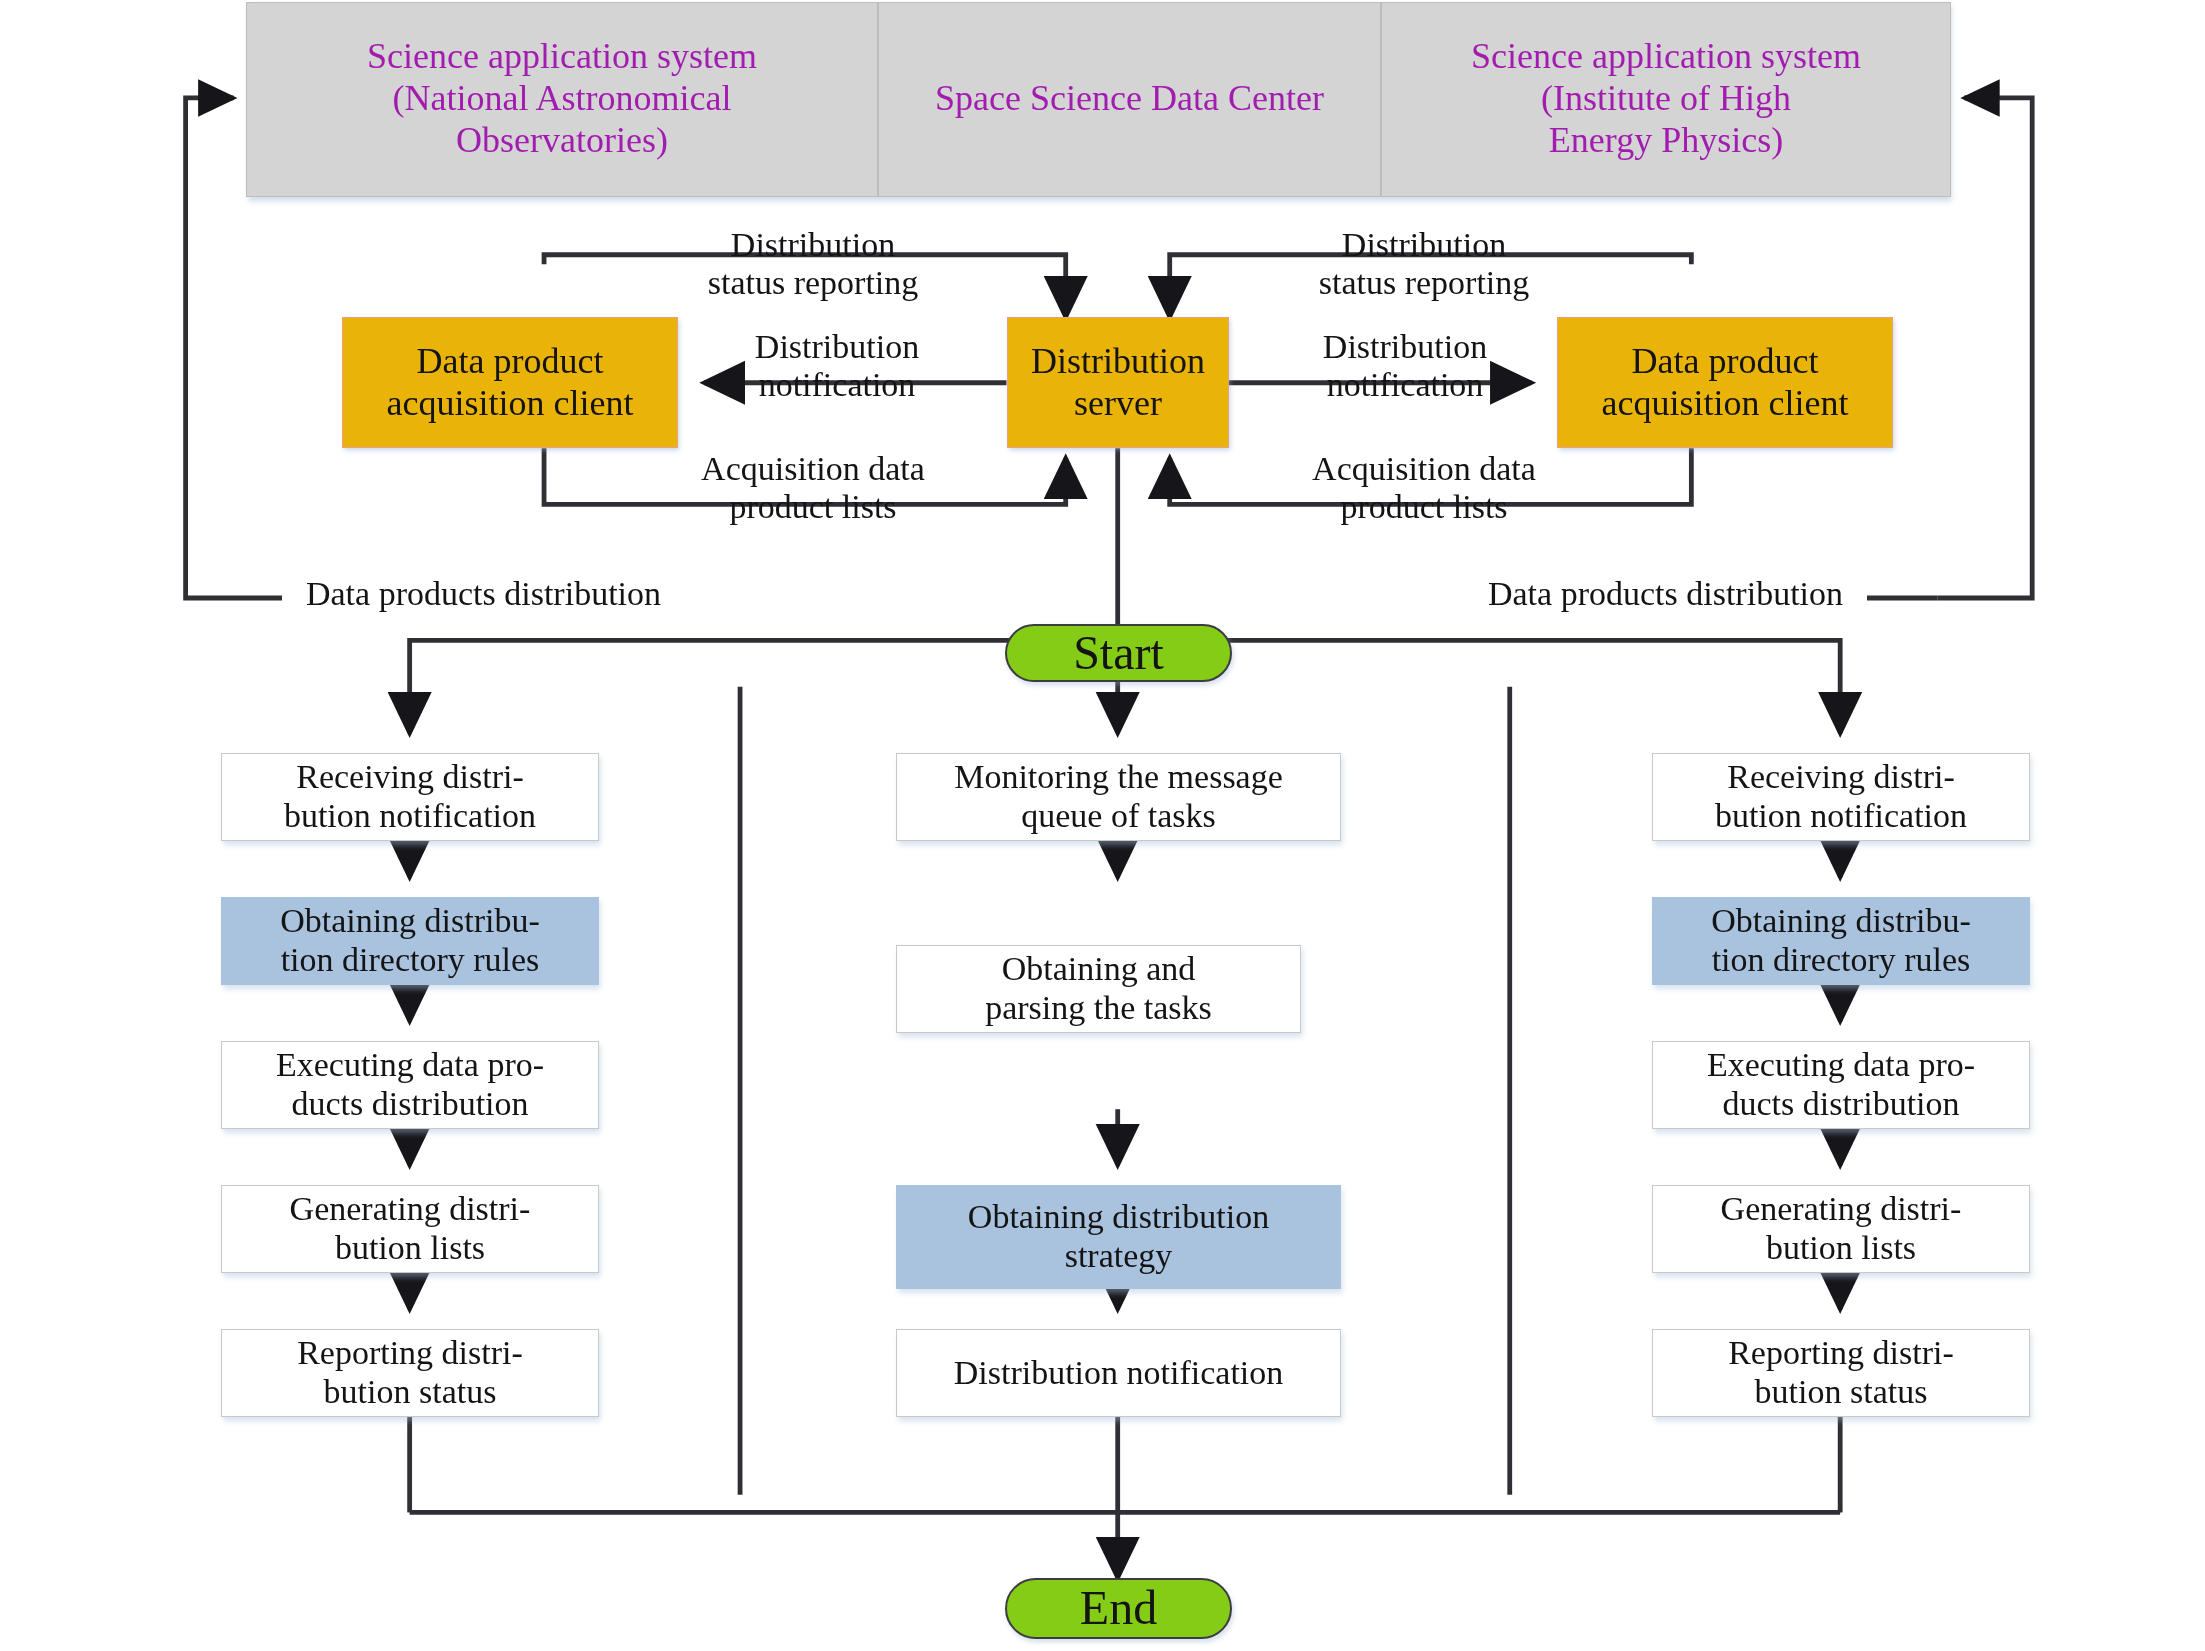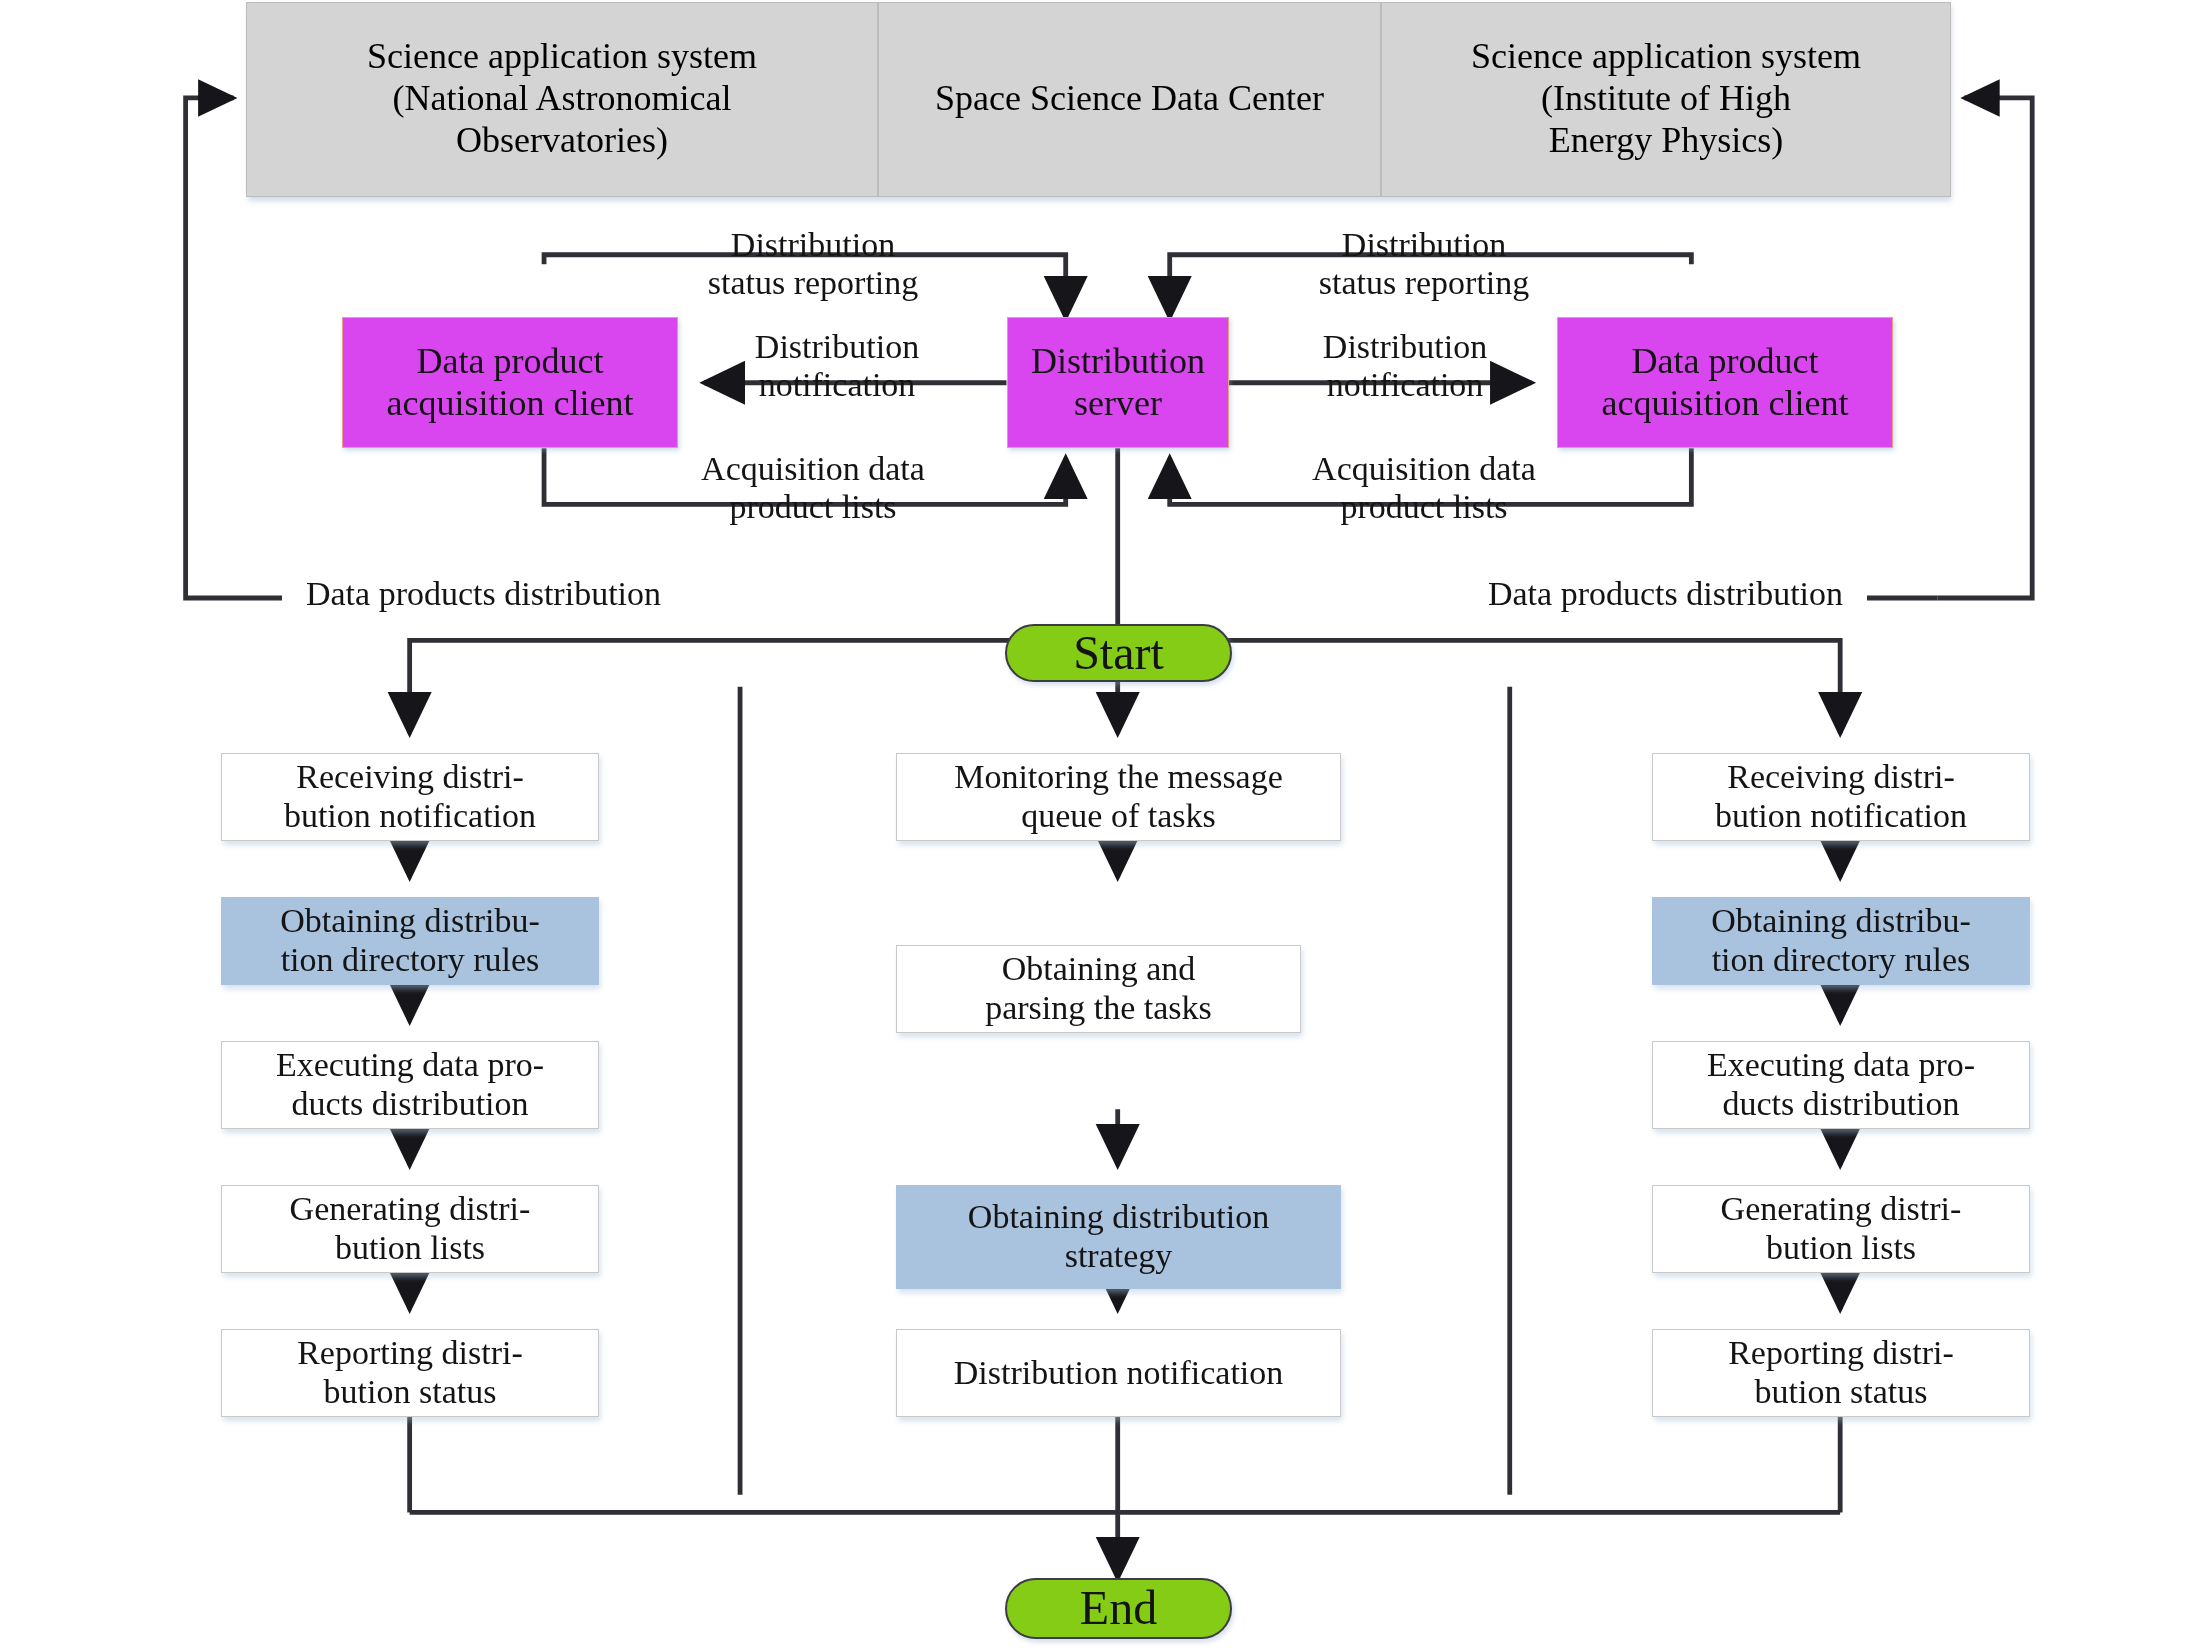--- a/index.html
+++ b/index.html
@@ -26,21 +26,21 @@
     box-sizing:border-box;
     display:flex;
     align-items:center;
     justify-content:center;
     text-align:center;
     line-height:1.14;
     color:#141414;
     z-index:3;
   }
   .orange{
-    background:#d946ef;
+    background:#eab308;
     border:0.8px solid #e8a184;
     font-size:36px;
     box-shadow:2.4px 3.2px 4.8px rgba(150,175,205,.5);
   }
   .proc{
     background:#ffffff;
     border:1.6px solid #c9c9c9;
     font-size:34px;
     box-shadow:2.4px 4px 5.6px rgba(165,190,220,.45);
     margin-top:20px;
@@ -81,21 +81,21 @@
     box-sizing:border-box;
     background:#d4d4d4;
     border:0.8px solid #bdbdbd;
     display:flex;
     align-items:center;
     justify-content:center;
     text-align:center;
     font-size:36px;
     line-height:1.16;
     white-space:pre-line;
-    color:#000000;
+    color:#a21caf;
   }
 </style>
 </head>
 <body>
 
 <div id="root">
 
   <svg id="wires" viewBox="0 0 2756 2064" xmlns="http://www.w3.org/2000/svg">
     <defs>
       <marker id="ah" markerWidth="9" markerHeight="9" refX="7.4" refY="4.5" orient="auto" markerUnits="strokeWidth">

